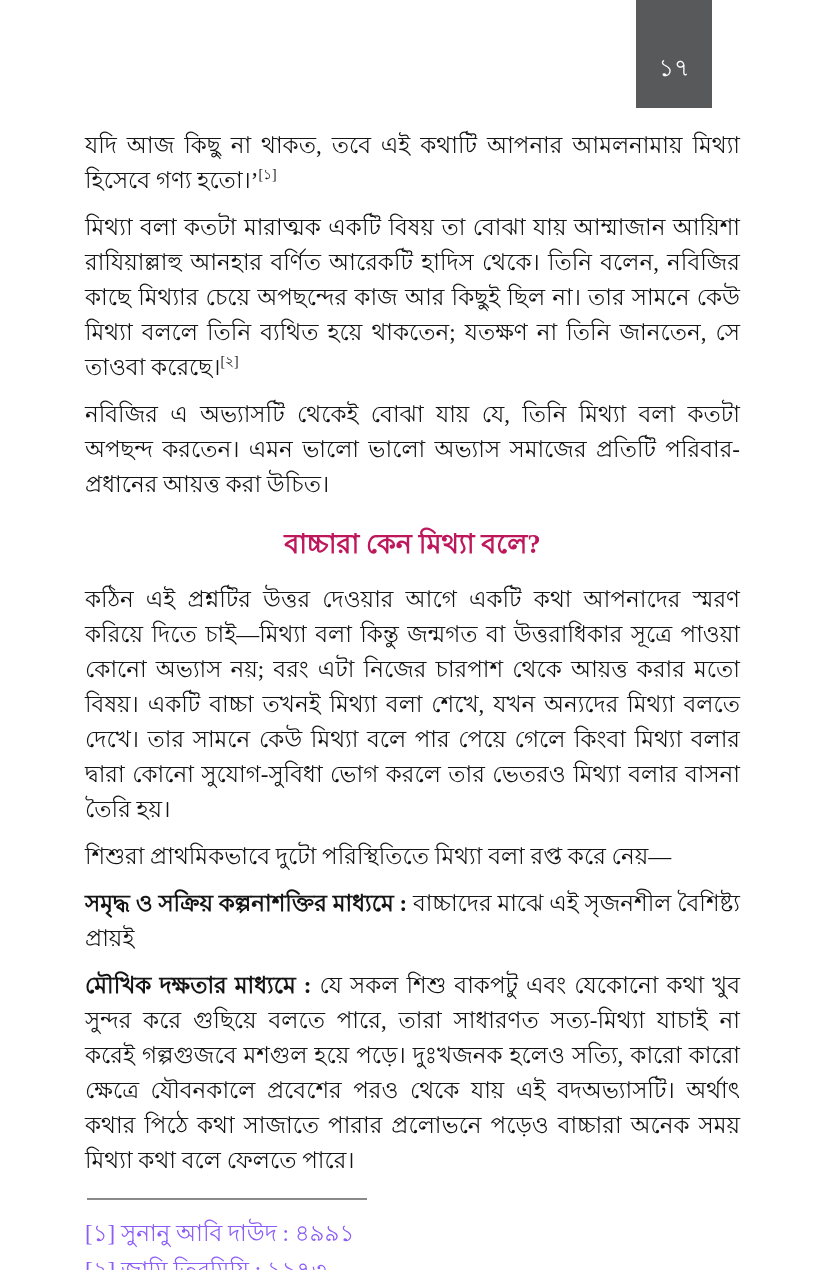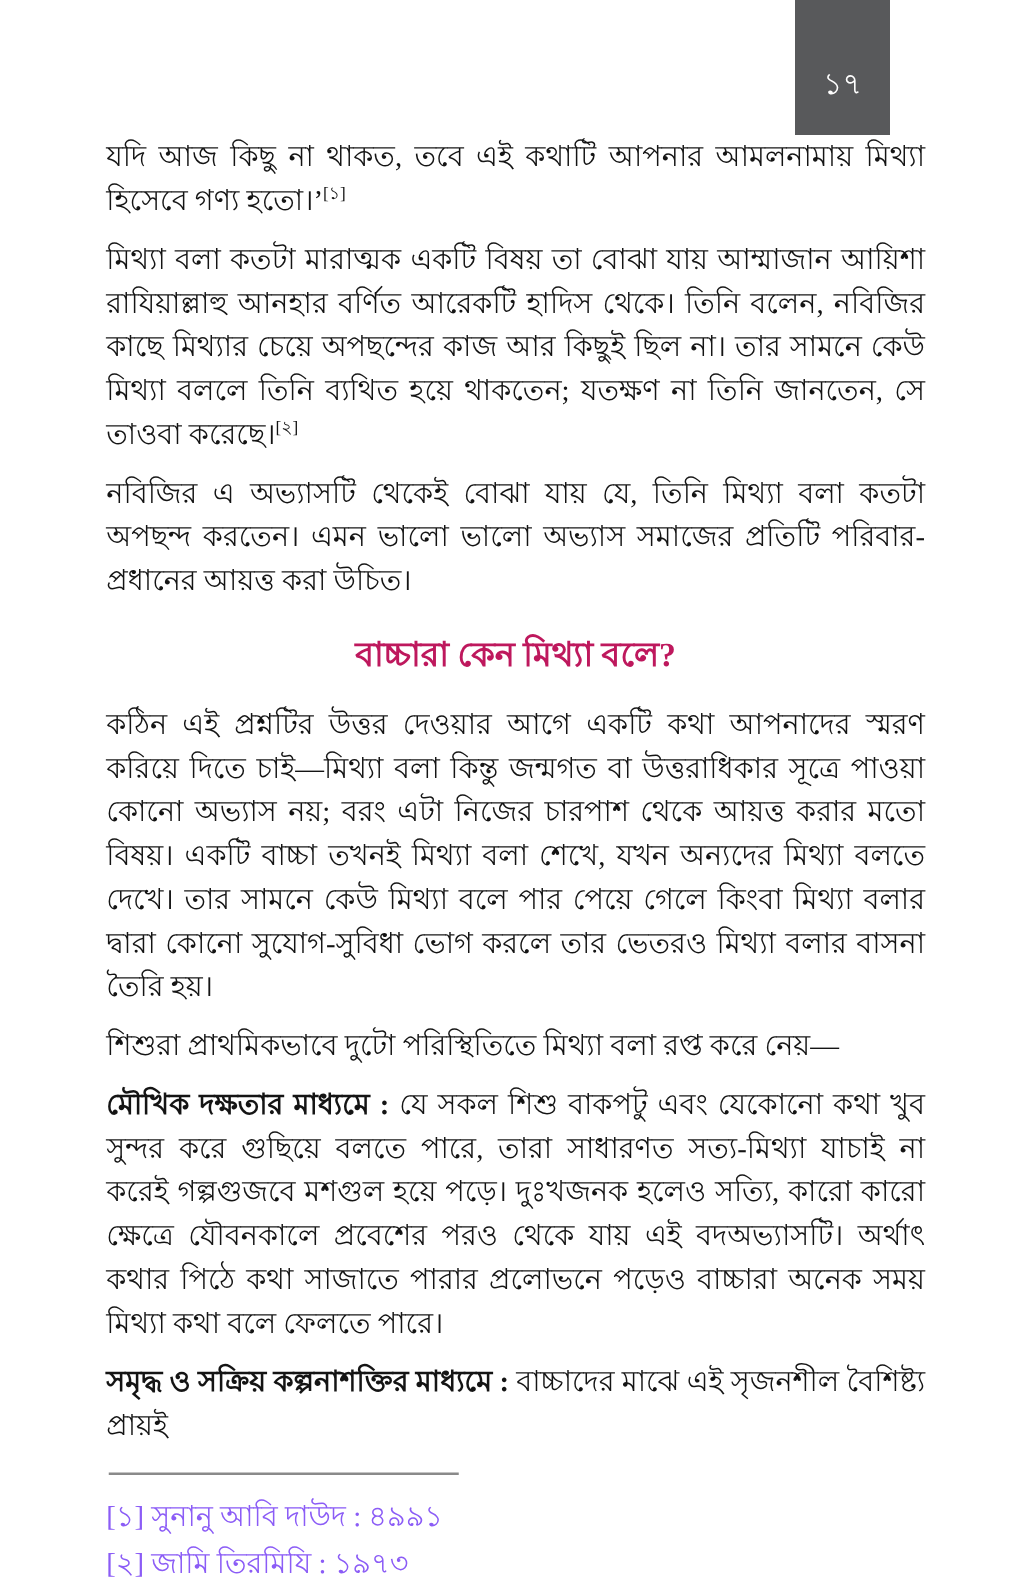--- a/index.html
+++ b/index.html
@@ -54,20 +54,21 @@
     left: 85px;
     width: 655px;
   }
   .content p {
     margin: 0 0 12px 0;
     font-size: 23px;
     line-height: 35px;
     text-align: justify;
   }
   .content p.first-para {
+    margin-top: 20px;
   }
   .section-heading {
     margin: 24px 0 20px 0;
     text-align: center;
     font-size: 27px;
     font-weight: bold;
     line-height: 36px;
     color: #be185d;
   }
   .bold-line {
@@ -113,23 +114,23 @@
     <p><span>মিথ্যা বলা কতটা মারাত্মক একটি বিষয় তা বোঝা যায় আম্মাজান আয়িশা রাযিয়াল্লাহু আনহার বর্ণিত আরেকটি হাদিস থেকে। তিনি বলেন, নবিজির কাছে মিথ্যার চেয়ে অপছন্দের কাজ আর কিছুই ছিল না। তার সামনে কেউ মিথ্যা বললে তিনি ব্যথিত হয়ে থাকতেন; যতক্ষণ না তিনি জানতেন, সে তাওবা করেছে।</span><sup class="fn-ref">[২]</sup></p>
 
     <p>নবিজির এ অভ্যাসটি থেকেই বোঝা যায় যে, তিনি মিথ্যা বলা কতটা অপছন্দ করতেন। এমন ভালো ভালো অভ্যাস সমাজের প্রতিটি পরিবার-প্রধানের আয়ত্ত করা উচিত।</p>
 
     <h2 class="section-heading">বাচ্চারা কেন মিথ্যা বলে?</h2>
 
     <p>কঠিন এই প্রশ্নটির উত্তর দেওয়ার আগে একটি কথা আপনাদের স্মরণ করিয়ে দিতে চাই—মিথ্যা বলা কিন্তু জন্মগত বা উত্তরাধিকার সূত্রে পাওয়া কোনো অভ্যাস নয়; বরং এটা নিজের চারপাশ থেকে আয়ত্ত করার মতো বিষয়। একটি বাচ্চা তখনই মিথ্যা বলা শেখে, যখন অন্যদের মিথ্যা বলতে দেখে। তার সামনে কেউ মিথ্যা বলে পার পেয়ে গেলে কিংবা মিথ্যা বলার দ্বারা কোনো সুযোগ-সুবিধা ভোগ করলে তার ভেতরও মিথ্যা বলার বাসনা তৈরি হয়।</p>
 
     <p class="bold-line">শিশুরা প্রাথমিকভাবে দুটো পরিস্থিতিতে মিথ্যা বলা রপ্ত করে নেয়—</p>
 
+    <p><span class="lead">সমৃদ্ধ ও সক্রিয় কল্পনাশক্তির মাধ্যমে :</span><span> বাচ্চাদের মাঝে এই সৃজনশীল বৈশিষ্ট্য প্রায়ই</span></p>
+
     <p><span class="lead">মৌখিক দক্ষতার মাধ্যমে :</span><span> যে সকল শিশু বাকপটু এবং যেকোনো কথা খুব সুন্দর করে গুছিয়ে বলতে পারে, তারা সাধারণত সত্য-মিথ্যা যাচাই না করেই গল্পগুজবে মশগুল হয়ে পড়ে। দুঃখজনক হলেও সত্যি, কারো কারো ক্ষেত্রে যৌবনকালে প্রবেশের পরও থেকে যায় এই বদঅভ্যাসটি। অর্থাৎ কথার পিঠে কথা সাজাতে পারার প্রলোভনে পড়েও বাচ্চারা অনেক সময় মিথ্যা কথা বলে ফেলতে পারে।</span></p>
-
-    <p><span class="lead">সমৃদ্ধ ও সক্রিয় কল্পনাশক্তির মাধ্যমে :</span><span> বাচ্চাদের মাঝে এই সৃজনশীল বৈশিষ্ট্য প্রায়ই</span></p>
 
     <div class="footnote-separator"></div>
 
     <p class="footnote">[১] সুনানু আবি দাউদ : ৪৯৯১</p>
     <p class="footnote">[২] জামি তিরমিযি : ১৯৭৩</p>
 
   </main>
 
 </div>
 

